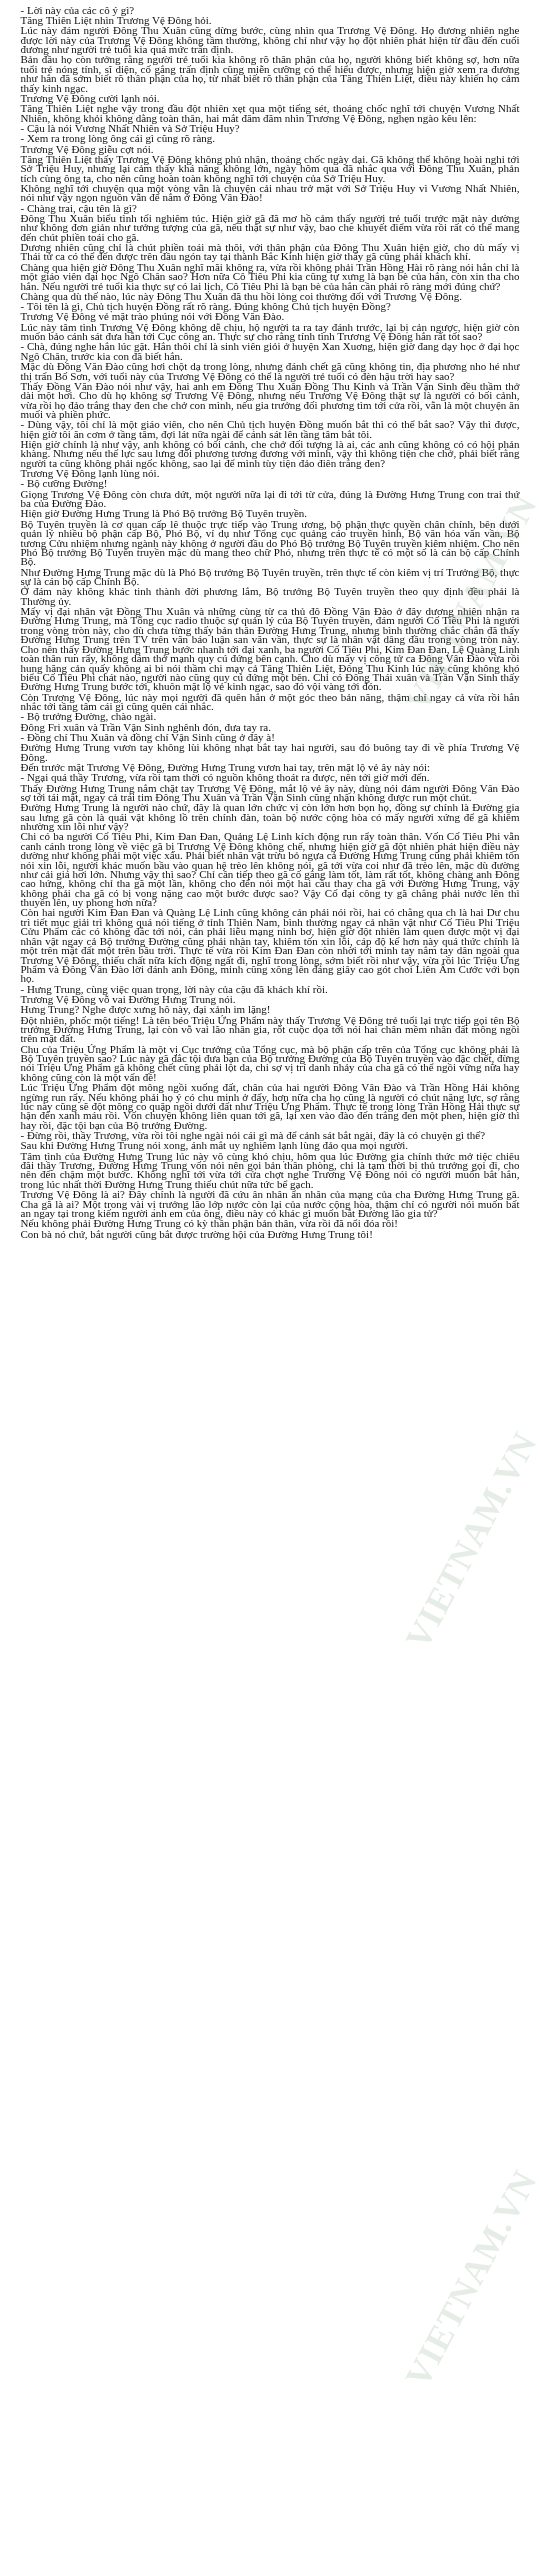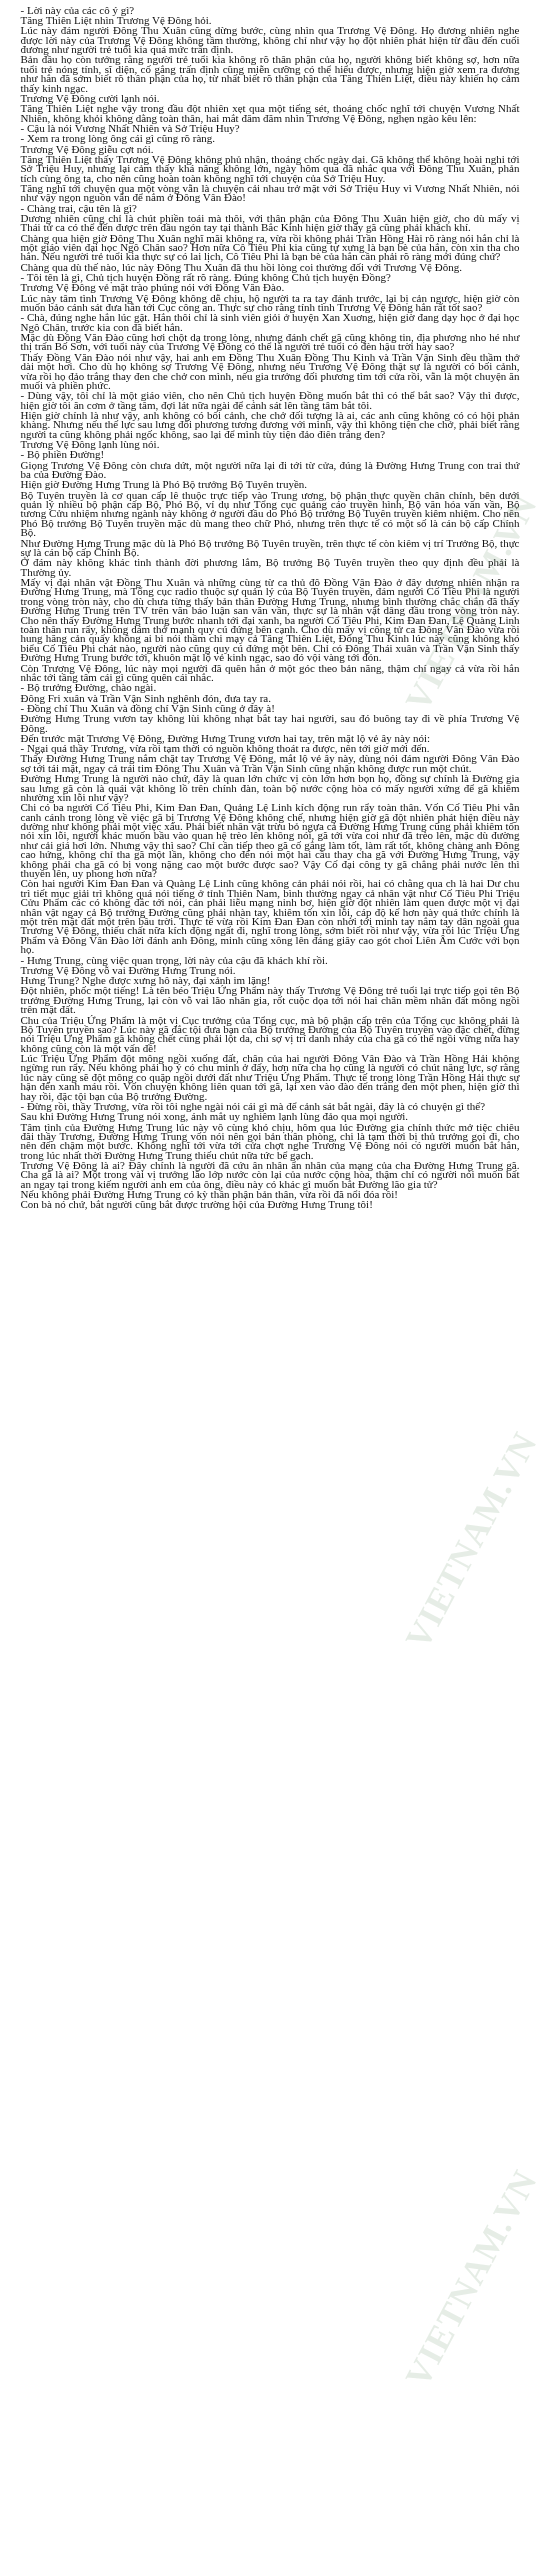--- a/index.html
+++ b/index.html
@@ -71,35 +71,36 @@
       <p class="para">- Lời này của các cô ý gì?</p>
       <p class="para">Tăng Thiên Liệt nhìn Trương Vệ Đông hỏi.</p>
       <p class="para">Lúc này đám người Đông Thu Xuân cũng dừng bước, cùng nhìn qua Trương Vệ Đông. Họ đương nhiên nghe được lời này của Trương Vệ Đông không tầm thường, không chỉ như vậy họ đột nhiên phát hiện từ đầu đến cuối đương như người trẻ tuổi kia quá mức trấn định.</p>
       <p class="para">Bản đầu họ còn tưởng rằng người trẻ tuổi kia không rõ thân phận của họ, người không biết không sợ, hơn nữa tuổi trẻ nóng tính, sĩ diện, cố gắng trấn định cũng miễn cưỡng có thể hiểu được, nhưng hiện giờ xem ra đương như hắn đã sớm biết rõ thân phận của họ, từ nhất biết rõ thân phận của Tăng Thiên Liệt, điều này khiến họ cảm thấy kinh ngạc.</p>
       <p class="para">Trương Vệ Đông cười lạnh nói.</p>
       <p class="para">Tăng Thiên Liệt nghe vậy trong đầu đột nhiên xẹt qua một tiếng sét, thoáng chốc nghĩ tới chuyện Vương Nhất Nhiên, không khỏi không dằng toàn thân, hai mắt đăm đăm nhìn Trương Vệ Đông, nghẹn ngào kêu lên:</p>
       <p class="para">- Cậu là nói Vương Nhất Nhiên và Sở Triệu Huy?</p>
       <p class="para">- Xem ra trong lòng ông cái gì cũng rõ ràng.</p>
       <p class="para">Trương Vệ Đông giễu cợt nói.</p>
       <p class="para">Tăng Thiên Liệt thấy Trương Vệ Đông không phủ nhận, thoáng chốc ngày dại. Gã không thể không hoài nghi tới Sở Triệu Huy, nhưng lại cảm thấy khá năng không lớn, ngày hôm qua đã nhắc qua với Đông Thu Xuân, phản tích cùng ông ta, cho nên cũng hoàn toàn không nghĩ tới chuyện của Sở Triệu Huy.</p>
-      <p class="para">Tăng nghĩ tới chuyện qua một vòng vẫn là chuyện cải nhau trở mặt với Sở Triệu Huy vì Vương Nhất Nhiên, nói như vậy ngọn nguồn vẫn để nắm ở Đông Vân Đào!</p>
+      <p class="para">Không nghĩ tới chuyện qua một vòng vẫn là chuyện cải nhau trở mặt với Sở Triệu Huy vì Vương Nhất Nhiên, nói như vậy ngọn nguồn vẫn để nắm ở Đông Vân Đào!</p>
       <p class="para">- Chàng trai, cậu tên là gì?</p>
+      <p class="para">Đông Thu Xuân biểu tình tối nghiêm túc. Hiện giờ gã đã mơ hồ cảm thấy người trẻ tuổi trước mặt này dường như không đơn giản như tưởng tượng của gã, nếu thật sự như vậy, bao che khuyết điểm vừa rồi rất có thể mang đến chút phiền toái cho gã.</p>
       <p class="para">Dương nhiên cũng chỉ là chút phiền toái mà thôi, với thân phận của Đông Thu Xuân hiện giờ, cho dù mấy vị Thái tử ca có thể đến được trên đầu ngón tay tại thành Bắc Kinh hiện giờ thấy gã cũng phải khách khí.</p>
       <p class="para">Chàng qua hiện giờ Đông Thu Xuân nghĩ mãi không ra, vừa rồi không phải Trần Hồng Hài rõ ràng nói hắn chỉ là một giáo viên đại học Ngô Chân sao? Hơn nữa Cô Tiêu Phi kia cũng tự xưng là bạn bè của hắn, còn xin tha cho hắn. Nếu người trẻ tuổi kia thực sự có lai lịch, Cô Tiêu Phi là bạn bè của hắn cần phải rõ ràng mới đúng chứ?</p>
       <p class="para">Chàng qua dù thế nào, lúc này Đông Thu Xuân đã thu hồi lòng coi thường đối với Trương Vệ Đông.</p>
       <p class="para">- Tôi tên là gì, Chủ tịch huyện Đồng rất rõ ràng. Đúng không Chủ tịch huyện Đồng?</p>
       <p class="para">Trương Vệ Đông vẻ mặt trào phúng nói với Đồng Văn Đào.</p>
       <p class="para">Lúc này tâm tình Trương Vệ Đông không dễ chịu, hộ người ta ra tay đánh trước, lại bị cản ngược, hiện giờ còn muốn bảo cánh sát đưa hắn tới Cục công an. Thực sự cho rằng tính tình Trương Vệ Đông hắn rất tốt sao?</p>
       <p class="para">- Chà, đúng nghe hắn lúc gặt. Hắn thôi chỉ là sinh viên giỏi ở huyện Xan Xuơng, hiện giờ đang dạy học ở đại học Ngô Chân, trước kia con đã biết hắn.</p>
       <p class="para">Mặc dù Đồng Văn Đào cũng hơi chột dạ trong lòng, nhưng đánh chết gã cũng không tin, địa phương nho hé như thị trấn Bố Sơn, với tuổi này của Trương Vệ Đông có thể là người trẻ tuổi có đèn hậu trời hay sao?</p>
       <p class="para">Thấy Đồng Văn Đào nói như vậy, hai anh em Đồng Thu Xuân Đồng Thu Kinh và Trần Vận Sinh đều thầm thở dài một hơi. Cho dù họ không sợ Trương Vệ Đông, nhưng nếu Trương Vệ Đông thật sự là người có bối cảnh, vừa rồi họ đảo trắng thay đen che chở con mình, nếu gia trưởng đối phương tìm tới cửa rồi, vẫn là một chuyện ăn muối và phiền phức.</p>
       <p class="para">- Dùng vậy, tôi chỉ là một giáo viên, cho nên Chủ tịch huyện Đồng muốn bắt thì có thể bắt sao? Vậy thì được, hiện giờ tôi ăn cơm ở tầng tâm, đợi lát nữa ngài để cánh sát lên tầng tâm bắt tôi.</p>
       <p class="para">Hiện giờ chính là như vậy, anh không có bối cảnh, che chở đối tượng là ai, các anh cũng không có có hội phản khàng. Nhưng nếu thế lực sau lưng đối phương tương đương với mình, vậy thì không tiện che chở, phải biết rằng người ta cũng không phải ngốc không, sao lại để mình tùy tiện đảo điên trắng đen?</p>
       <p class="para">Trương Vệ Đông lạnh lùng nói.</p>
-      <p class="para">- Bộ phiền Đường!</p>
+      <p class="para">- Bộ cưỡng Đường!</p>
       <p class="para">Giọng Trương Vệ Đông còn chưa dứt, một người nữa lại đi tới từ cửa, đúng là Đường Hưng Trung con trai thứ ba của Đường Đào.</p>
       <p class="para">Hiện giờ Đường Hưng Trung là Phó Bộ trưởng Bộ Tuyên truyền.</p>
       <p class="para">Bộ Tuyên truyền là cơ quan cấp lê thuộc trực tiếp vào Trung ương, bộ phận thực quyền chân chính, bên dưới quản lý nhiều bộ phận cấp Bộ, Phó Bộ, ví dụ như Tổng cục quảng cáo truyền hình, Bộ văn hóa văn vần, Bộ tương Cửu nhiệm nhưng ngành này không ở người đầu do Phó Bộ trưởng Bộ Tuyên truyền kiêm nhiệm. Cho nên Phó Bộ trưởng Bộ Tuyên truyền mặc dù mang theo chữ Phó, nhưng trên thực tế có một số là cán bộ cấp Chính Bộ.</p>
       <p class="para">Như Đường Hưng Trung mặc dù là Phó Bộ trưởng Bộ Tuyên truyền, trên thực tế còn kiêm vị trí Trưởng Bộ, thực sự là cán bộ cấp Chính Bộ.</p>
       <p class="para">Ở đám này không khác tinh thành đời phương lắm, Bộ trưởng Bộ Tuyên truyền theo quy định đều phải là Thường ủy.</p>
       <p class="para">Mấy vị đại nhân vật Đồng Thu Xuân và những cùng từ ca thủ đô Đồng Vân Đào ở đây dương nhiên nhận ra Đường Hưng Trung, mà Tổng cục radio thuộc sự quản lý của Bộ Tuyên truyền, đám người Cố Tiêu Phi là người trong vòng tròn này, cho dù chưa từng thấy bản thân Đường Hưng Trung, nhưng bình thường chắc chắn đã thấy Đường Hưng Trung trên TV trên văn báo luận san văn vần, thực sự là nhân vật dâng đầu trong vòng tròn này. Cho nên thấy Đường Hưng Trung bước nhanh tới đại xanh, ba người Cố Tiêu Phi, Kim Đan Đan, Lệ Quàng Linh toàn thân run rẩy, không dám thở mạnh quy cú đứng bên cạnh. Cho dù mấy vị công tử ca Đông Vân Đào vừa rồi hung hăng cản quấy không ai bi nói thầm chi mạy cả Tăng Thiên Liệt, Đông Thu Kinh lúc này cũng không khó biểu Cố Tiêu Phi chát nào, người nào cũng quy cú đứng một bên. Chỉ có Đông Thái xuân và Trần Vận Sinh thấy Đường Hưng Trung bước tới, khuôn mặt lộ vẻ kinh ngạc, sao đó vội vàng tới đón.</p>
       <p class="para">Còn Trương Vệ Đông, lúc này mọi người đã quên hắn ở một góc theo bản năng, thậm chí ngay cả vừa rồi hắn nhắc tới tầng tâm cái gì cũng quên cái nhắc.</p>
       <p class="para">- Bộ trưởng Đường, chào ngài.</p>
       <p class="para">Đông Fri xuân và Trần Vận Sinh nghênh đón, đưa tay ra.</p>
       <p class="para">- Đồng chí Thu Xuân và đồng chí Vận Sinh cũng ở đây à!</p>

